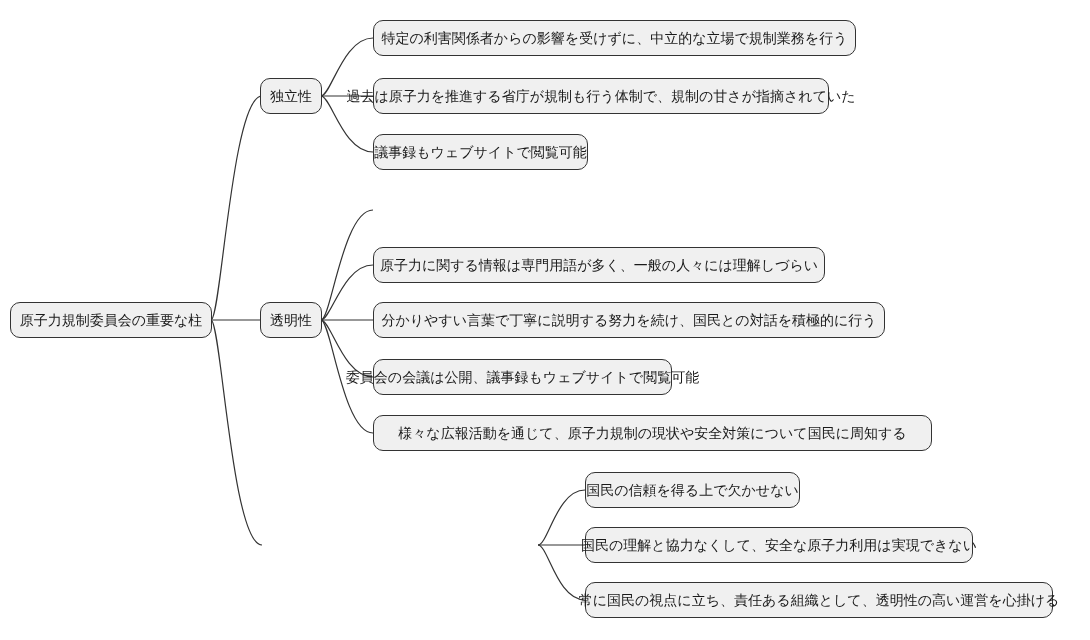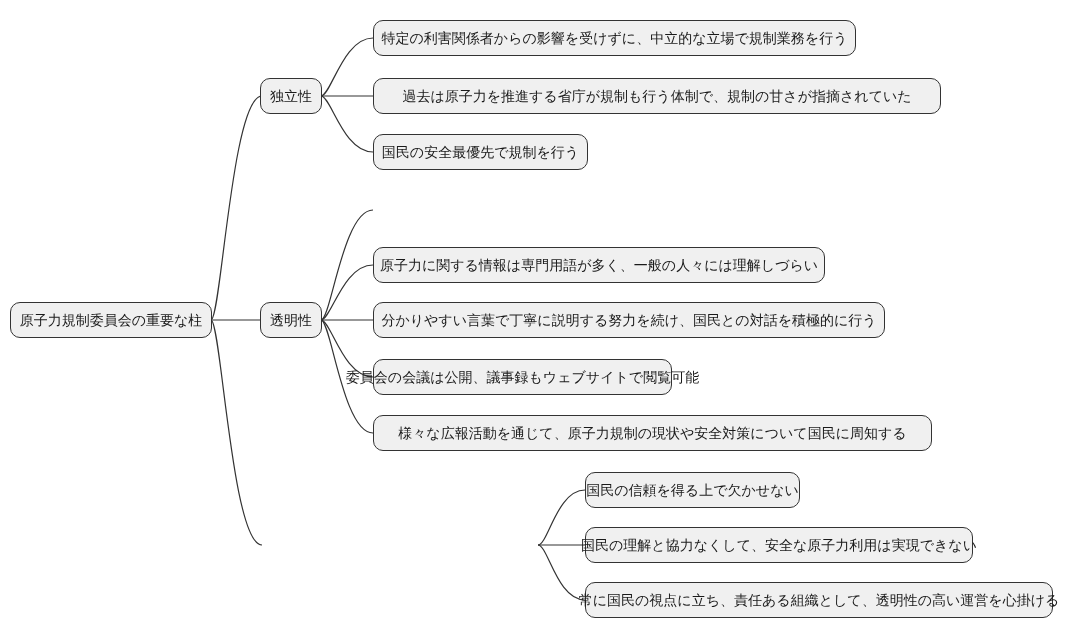--- a/index.html
+++ b/index.html
@@ -70,22 +70,22 @@
     <path d="M538,545 L585,545"></path>
     <path d="M538,545 C548,545 557,600 585,600"></path>
   </svg>
 
   <div class="node" style="left:10px; top:320px; width:202px">原子力規制委員会の重要な柱</div>
 
   <div class="node" style="left:260px; top:96px; width:62px">独立性</div>
   <div class="node" style="left:260px; top:320px; width:62px">透明性</div>
 
   <div class="node" style="left:373px; top:38px; width:483px">特定の利害関係者からの影響を受けずに、中立的な立場で規制業務を行う</div>
-  <div class="node" style="left:373px; top:96px; width:568px">過去は原子力を推進する省庁が規制も行う体制で、規制の甘さが指摘されていた</div>
-  <div class="node" style="left:373px; top:152px; width:215px">国民の安全最優先で規制を行う</div>
+  <div class="node" style="left:373px; top:96px; width:456px">過去は原子力を推進する省庁が規制も行う体制で、規制の甘さが指摘されていた</div>
+  <div class="node" style="left:373px; top:152px; width:215px">議事録もウェブサイトで閲覧可能</div>
 
   <div class="node" style="left:373px; top:265px; width:452px">原子力に関する情報は専門用語が多く、一般の人々には理解しづらい</div>
   <div class="node" style="left:373px; top:320px; width:512px">分かりやすい言葉で丁寧に説明する努力を続け、国民との対話を積極的に行う</div>
   <div class="node" style="left:373px; top:377px; width:299px">委員会の会議は公開、議事録もウェブサイトで閲覧可能</div>
   <div class="node" style="left:373px; top:433px; width:559px">様々な広報活動を通じて、原子力規制の現状や安全対策について国民に周知する</div>
 
   <div class="node" style="left:585px; top:490px; width:215px">国民の信頼を得る上で欠かせない</div>
   <div class="node" style="left:585px; top:545px; width:388px">国民の理解と協力なくして、安全な原子力利用は実現できない</div>
   <div class="node" style="left:585px; top:600px; width:468px">常に国民の視点に立ち、責任ある組織として、透明性の高い運営を心掛ける</div>
 

